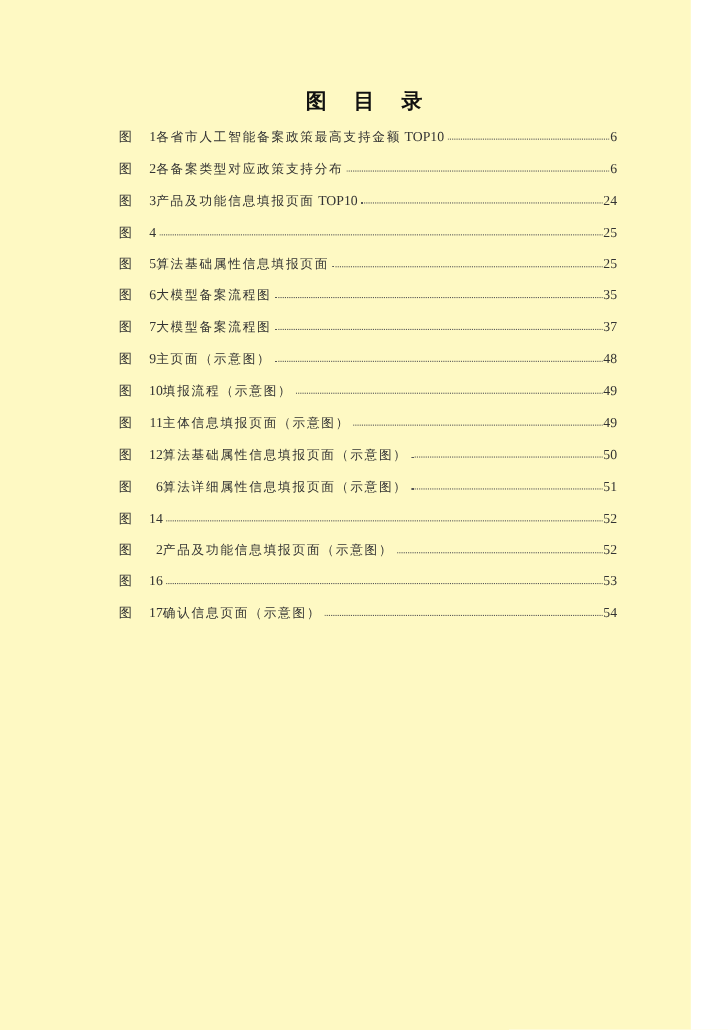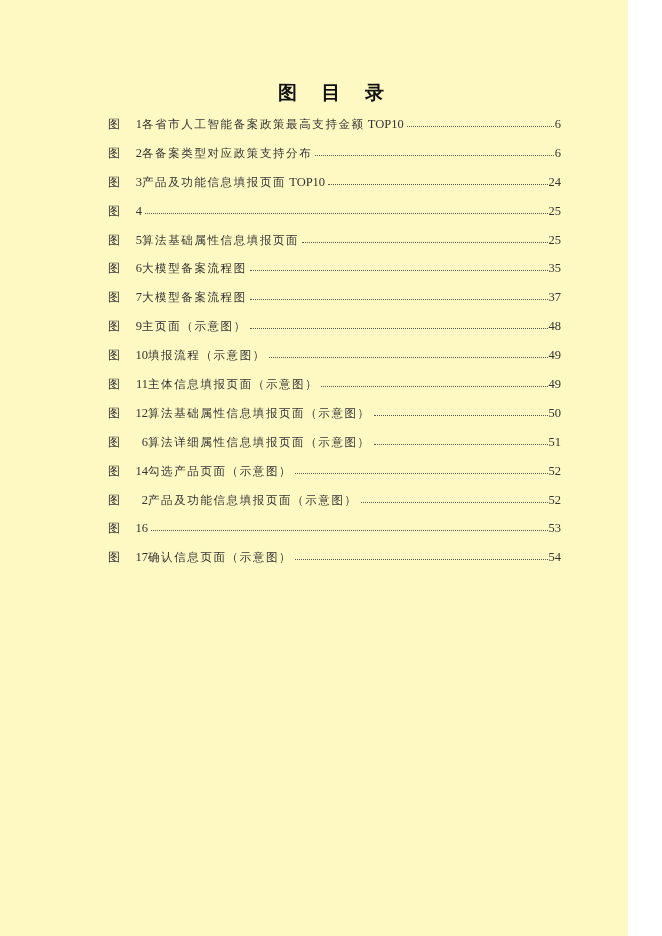--- a/index.html
+++ b/index.html
@@ -188,21 +188,20 @@
 
     <div class="row two-digit">
       <span class="fig-prefix"><span class="fig-word">图</span><span class="fig-num">6</span></span>
       <span class="label"><span>算法详细属性信息填报页面（示意图）</span><span class="latin"></span></span>
       <span class="leader"></span>
       <span class="page-num">51</span>
     </div>
 
     <div class="row two-digit">
       <span class="fig-prefix"><span class="fig-word">图</span><span class="fig-num">14</span></span>
-      <span class="label"><span>勾选产品页面（示意图）</span><span class="latin"></span></span>
       <span class="leader"></span>
       <span class="page-num">52</span>
     </div>
 
     <div class="row two-digit">
       <span class="fig-prefix"><span class="fig-word">图</span><span class="fig-num">2</span></span>
       <span class="label"><span>产品及功能信息填报页面（示意图）</span><span class="latin"></span></span>
       <span class="leader"></span>
       <span class="page-num">52</span>
     </div>

